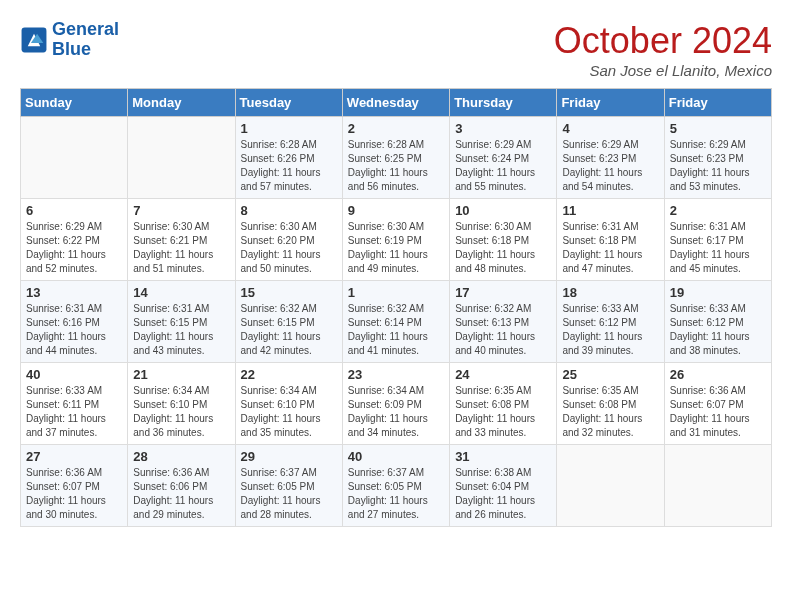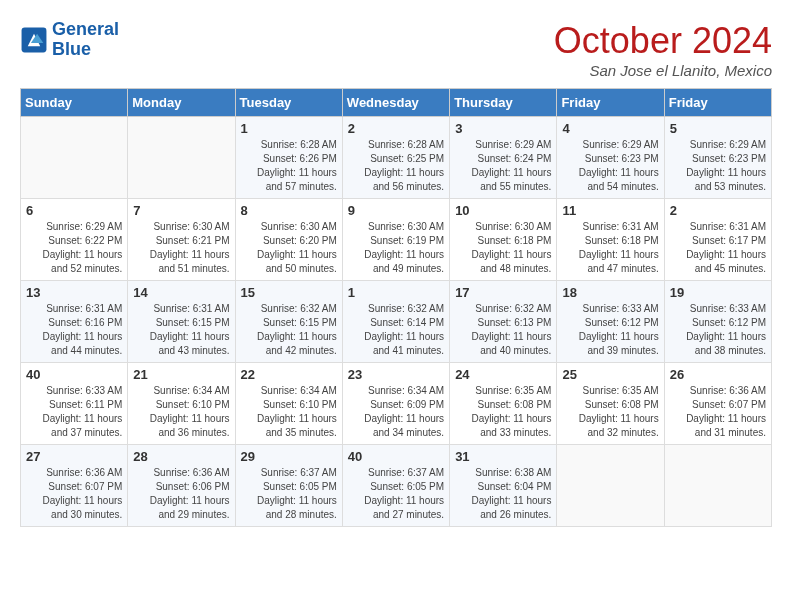--- a/index.html
+++ b/index.html
@@ -80,21 +80,20 @@
       font-size: 13px;
       font-weight: bold;
       color: #333;
       display: block;
       margin-bottom: 2px;
     }
     .day-info {
       font-size: 10px;
       color: #444;
       line-height: 1.4;
-      text-align: right;
     }
     .empty-cell {
       background: #f9f9f9 !important;
     }
   </style>
 </head>
 <body>
 
 <div class="header">
   <div class="logo">

